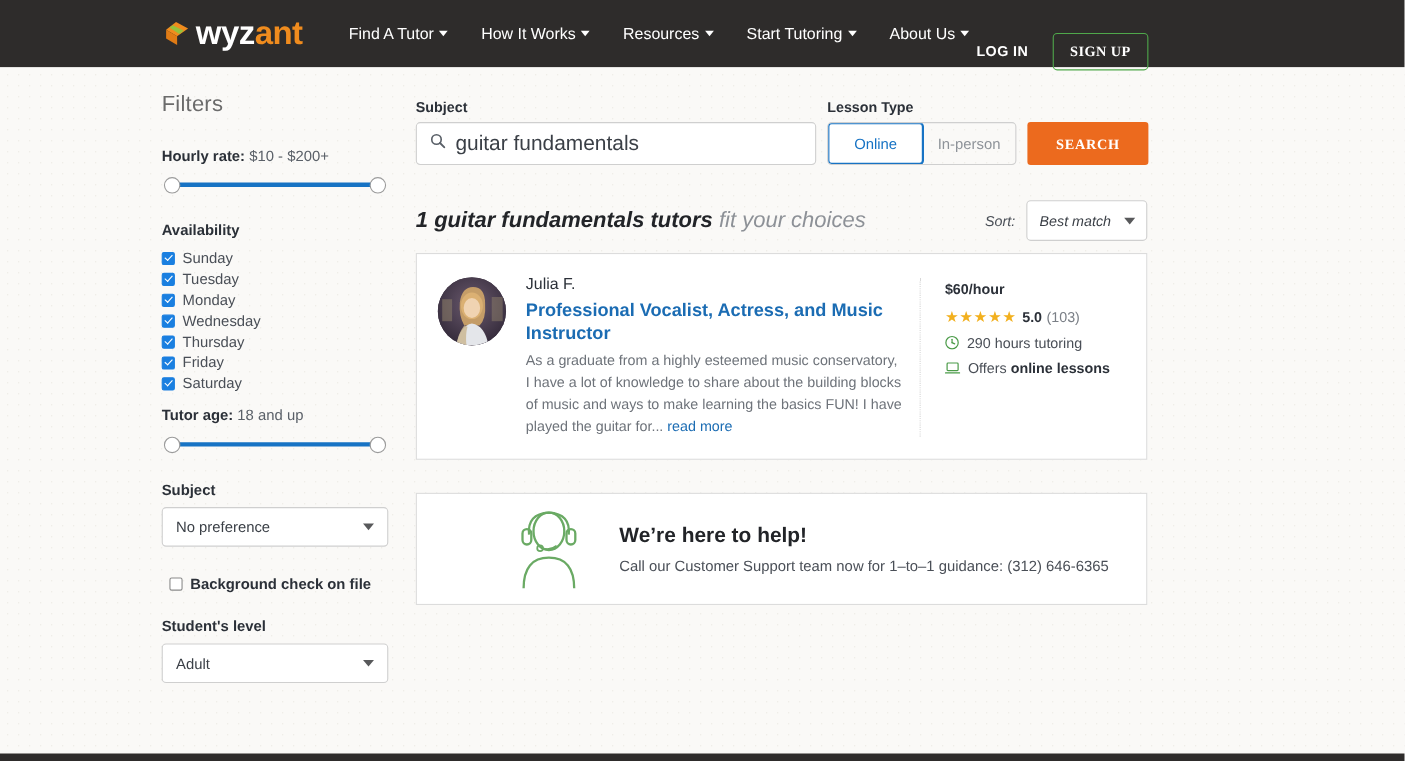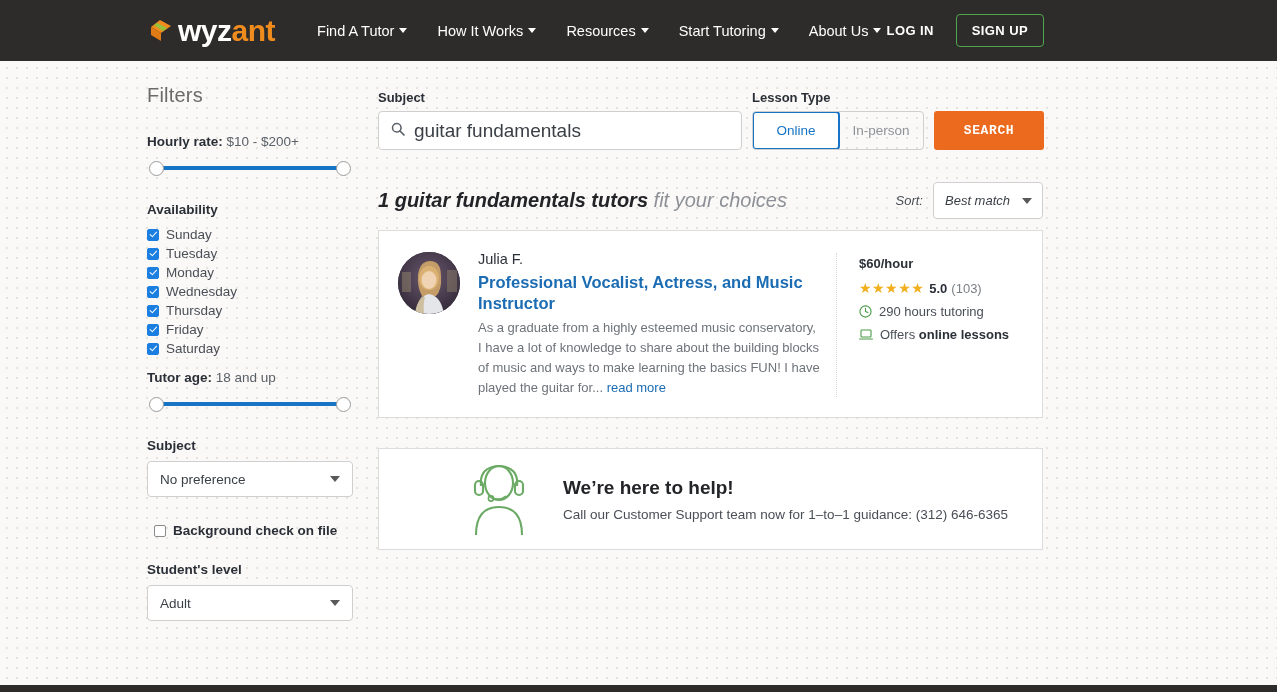--- a/index.html
+++ b/index.html
@@ -46,33 +46,33 @@
     white-space: nowrap;
     display: flex; align-items: center;
   }
   .nav-item .caret {
     display: inline-block; margin-left: 5px;
     border-left: 4.5px solid transparent;
     border-right: 4.5px solid transparent;
     border-top: 5px solid #ffffff;
   }
   .header-right {
-    position: absolute; right: 0; top: 0; height: 61px;
+    position: absolute; right: 0; top: 16px; height: 61px;
     display: flex; align-items: center; justify-content: space-between;
   }
   .login-link {
     color: #ffffff; font-size: 13px; font-weight: bold;
     letter-spacing: 0.4px; cursor: pointer; margin-right: 22px;
   }
   .signup-btn {
     border: 1px solid #4fa84b; border-radius: 4px;
     color: #ffffff; font-size: 13px; font-weight: bold;
     letter-spacing: 0.4px; padding: 8px 15px;
     margin-right: 233px; cursor: pointer; background: transparent;
-    font-family: Liberation Sans, sans-serif;
+    font-family: Liberation Serif, serif;
   }
 
   
   .sidebar { position: absolute; left: 147px; top: 84px; width: 206px; }
   .filters-title {
     font-size: 20px; color: #6b6b6b; font-weight: normal;
     letter-spacing: 0.2px; margin-bottom: 27px;
   }
   .filter-label {
     font-size: 13.5px; font-weight: bold; color: #2b3038;
@@ -158,21 +158,21 @@
     background: #ffffff; color: #1773c4;
     border: 2px solid #1773c4; border-radius: 4px; margin: -1px;
     font-weight: normal;
   }
   .toggle-btn.inactive { color: #8e9399; }
   .search-btn {
     position: absolute; left: 556px; top: 21px;
     width: 110px; height: 39px; background: #ec6a1e;
     border: none; border-radius: 3px; color: #ffffff;
     font-size: 13px; font-weight: bold; letter-spacing: 0.6px;
-    cursor: pointer; font-family: Liberation Mono, monospace;
+    cursor: pointer; font-family: Liberation Serif, serif;
   }
 
   
   .results-head {
     position: absolute; left: 378px; top: 182px; width: 665px;
     display: flex; align-items: center; justify-content: space-between; font-style: italic;
   }
   .results-title { font-size: 20px; color: #8d9197; font-weight: normal; }
   .results-title b { color: #222428; font-weight: bold; }
   .sort-wrap { display: flex; align-items: center; }

